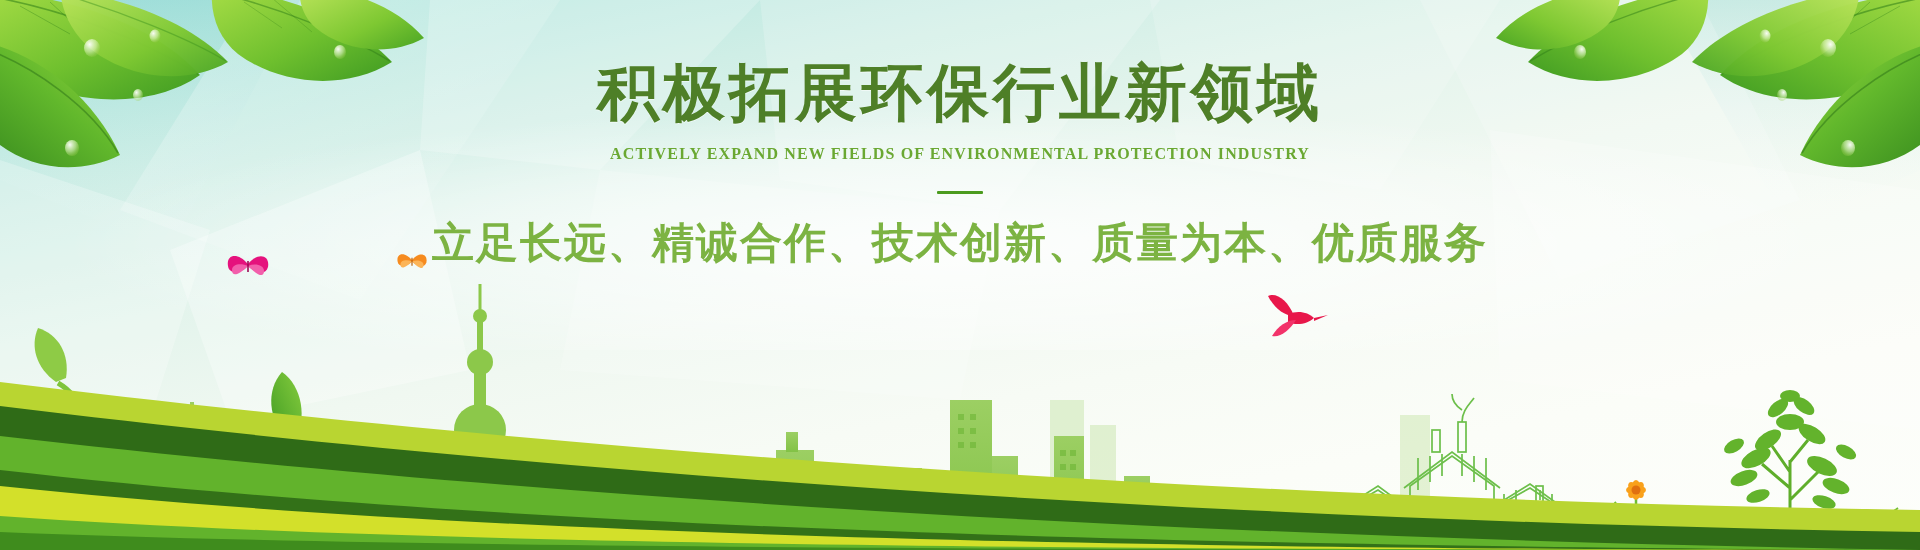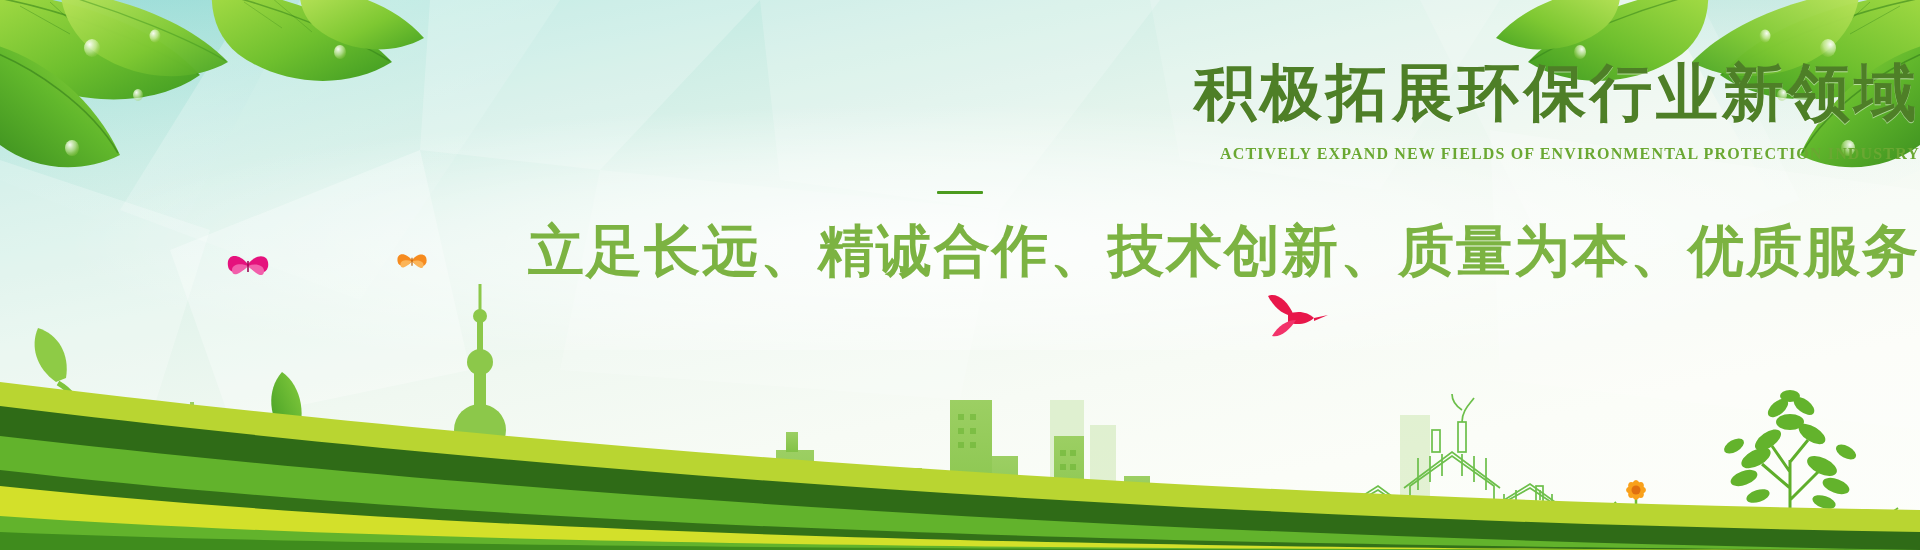--- a/index.html
+++ b/index.html
@@ -34,21 +34,21 @@
 
   
   .leaves{position:absolute;top:0;pointer-events:none;}
   .leaves.left{left:0;}
   .leaves.right{right:0;transform:scaleX(-1);}
 
   
   .textblock{
     position:absolute;
     left:0;right:0;top:58px;
-    text-align:right;
+    text-align:center;
     z-index:7;
   }
   .headline{
     font-family:"Liberation Serif","DejaVu Serif",serif;
     font-size:62px;
     font-weight:700;
     letter-spacing:4px;
     color:#4e7f27;
     margin:0;
     line-height:1.15;
@@ -64,21 +64,21 @@
     white-space:nowrap;
   }
   .divider{
     width:46px;height:3px;
     background:#4b9b1e;
     margin:28px auto 0 auto;
     border-radius:1px;
   }
   .slogan{
     font-family:"Liberation Serif","DejaVu Serif",serif;
-    font-size:56px;
+    font-size:42px;
     font-weight:700;
     letter-spacing:2px;
     color:#7cb342;
     margin:24px 0 0 0;
     line-height:1.2;
   }
 
   
   .scenery{position:absolute;left:0;bottom:0;width:1920px;height:300px;z-index:4;pointer-events:none;}
   .waves{position:absolute;left:0;bottom:0;width:1920px;height:230px;z-index:6;pointer-events:none;}

